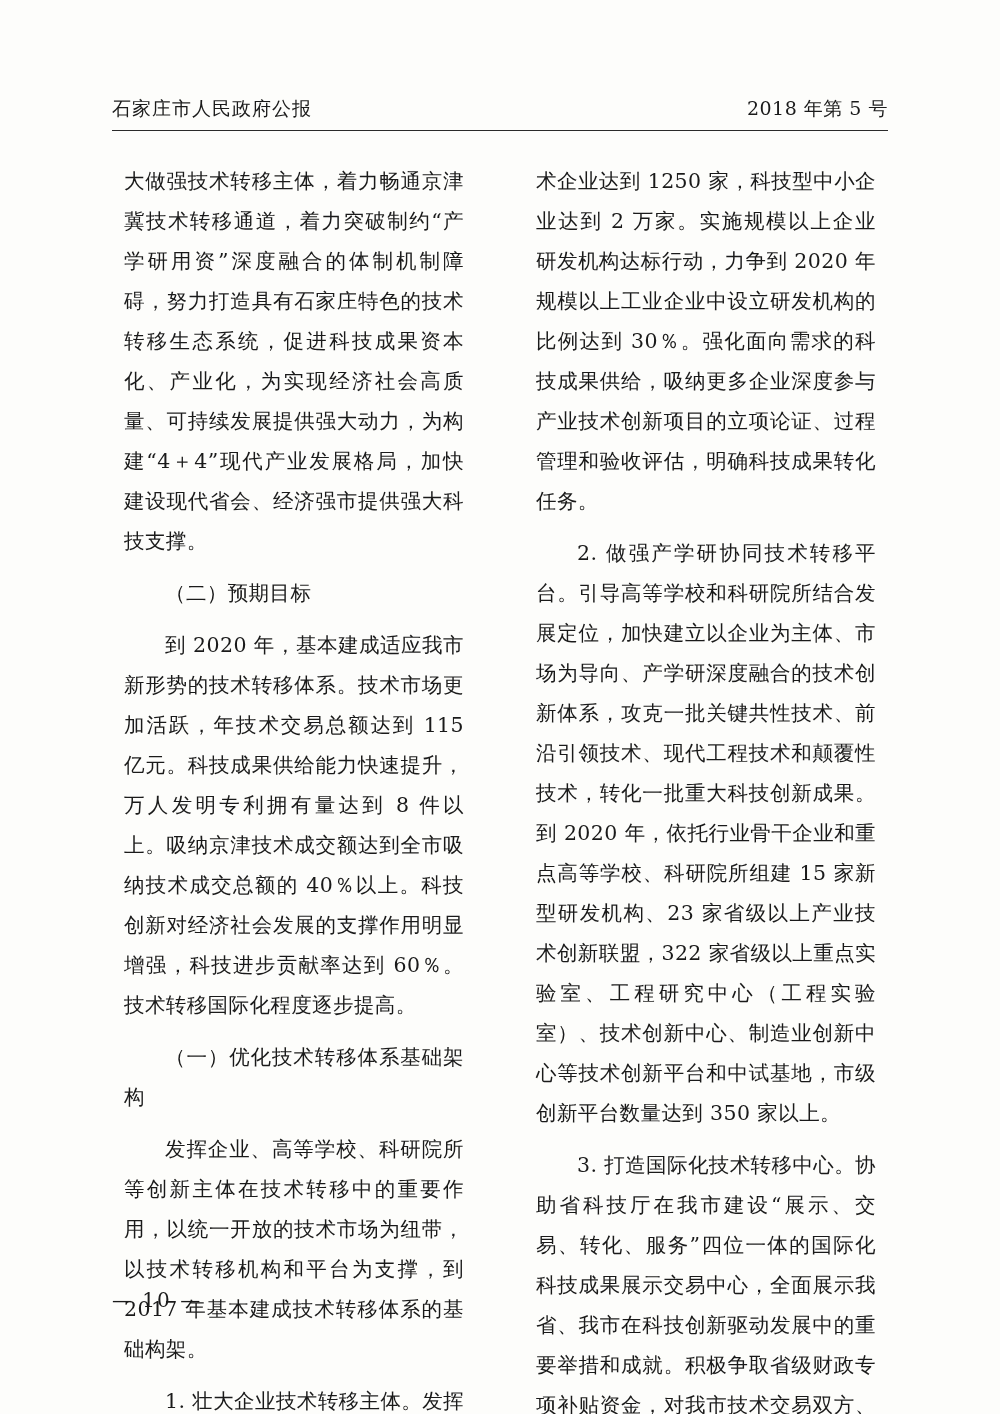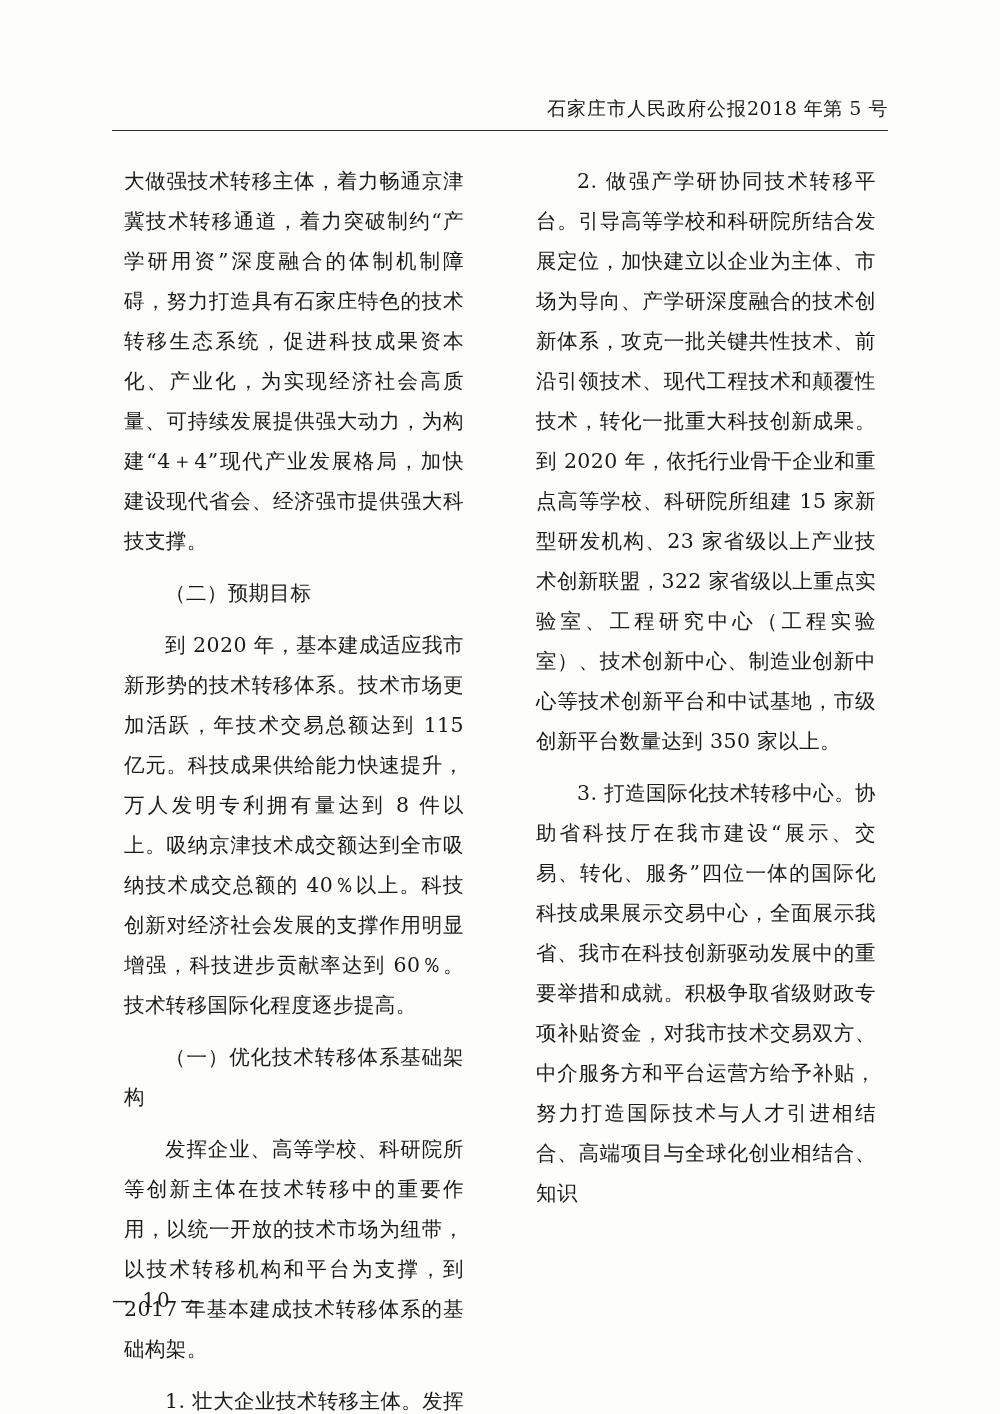--- a/index.html
+++ b/index.html
@@ -24,21 +24,21 @@
   }
   .page-inner {
     position: absolute;
     left: 112px;
     top: 96px;
     width: 776px;
   }
   
   .runhead {
     display: flex;
-    justify-content: flex-end;
+    justify-content: space-between;
     align-items: baseline;
     font-size: 19px;
     letter-spacing: 1px;
     color: #1a1a1a;
     padding-bottom: 6px;
   }
   .runhead .left {
     font-family: "DejaVu Serif", "Liberation Serif", serif;
   }
   .runhead .right {
@@ -109,20 +109,21 @@
       <div class="col">
         <p>大做强技术转移主体，着力畅通京津冀技术转移通道，着力突破制约“产学研用资”深度融合的体制机制障碍，努力打造具有石家庄特色的技术转移生态系统，促进科技成果资本化、产业化，为实现经济社会高质量、可持续发展提供强大动力，为构建“4＋4”现代产业发展格局，加快建设现代省会、经济强市提供强大科技支撑。</p>
         <p class="subheading">（二）预期目标</p>
         <p class="indent">到 2020 年，基本建成适应我市新形势的技术转移体系。技术市场更加活跃，年技术交易总额达到 115 亿元。科技成果供给能力快速提升，万人发明专利拥有量达到 8 件以上。吸纳京津技术成交额达到全市吸纳技术成交总额的 40％以上。科技创新对经济社会发展的支撑作用明显增强，科技进步贡献率达到 60％。技术转移国际化程度逐步提高。</p>
         <p class="subheading">（一）优化技术转移体系基础架构</p>
         <p class="indent">发挥企业、高等学校、科研院所等创新主体在技术转移中的重要作用，以统一开放的技术市场为纽带，以技术转移机构和平台为支撑，到 2017 年基本建成技术转移体系的基础构架。</p>
         <p class="indent">1. 壮大企业技术转移主体。发挥企业技术转移主体作用，到 2020 年高新技</p>
       </div>
 
       <div class="col">
+        <p>术企业达到 1250 家，科技型中小企业达到 2 万家。实施规模以上企业研发机构达标行动，力争到 2020 年规模以上工业企业中设立研发机构的比例达到 30％。强化面向需求的科技成果供给，吸纳更多企业深度参与产业技术创新项目的立项论证、过程管理和验收评估，明确科技成果转化任务。</p>
         <p class="indent">2. 做强产学研协同技术转移平台。引导高等学校和科研院所结合发展定位，加快建立以企业为主体、市场为导向、产学研深度融合的技术创新体系，攻克一批关键共性技术、前沿引领技术、现代工程技术和颠覆性技术，转化一批重大科技创新成果。到 2020 年，依托行业骨干企业和重点高等学校、科研院所组建 15 家新型研发机构、23 家省级以上产业技术创新联盟，322 家省级以上重点实验室、工程研究中心（工程实验室）、技术创新中心、制造业创新中心等技术创新平台和中试基地，市级创新平台数量达到 350 家以上。</p>
         <p class="indent">3. 打造国际化技术转移中心。协助省科技厅在我市建设“展示、交易、转化、服务”四位一体的国际化科技成果展示交易中心，全面展示我省、我市在科技创新驱动发展中的重要举措和成就。积极争取省级财政专项补贴资金，对我市技术交易双方、中介服务方和平台运营方给予补贴，努力打造国际技术与人才引进相结合、高端项目与全球化创业相结合、知识</p>
       </div>
 
     </div>
   </div>
 
   <div class="folio">
     <span class="num">—  10  —</span>
   </div>

